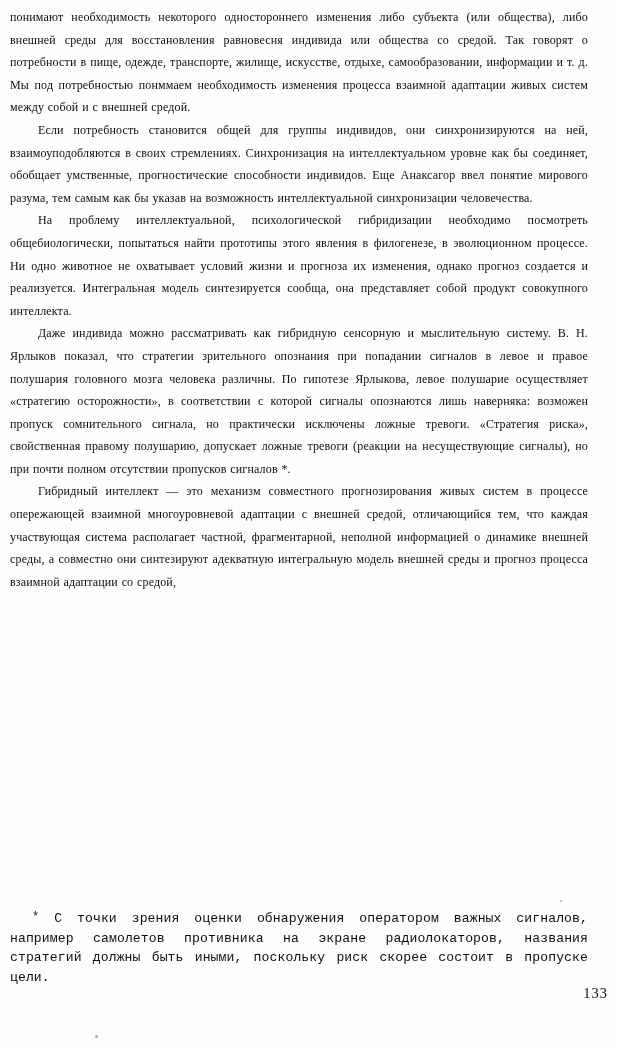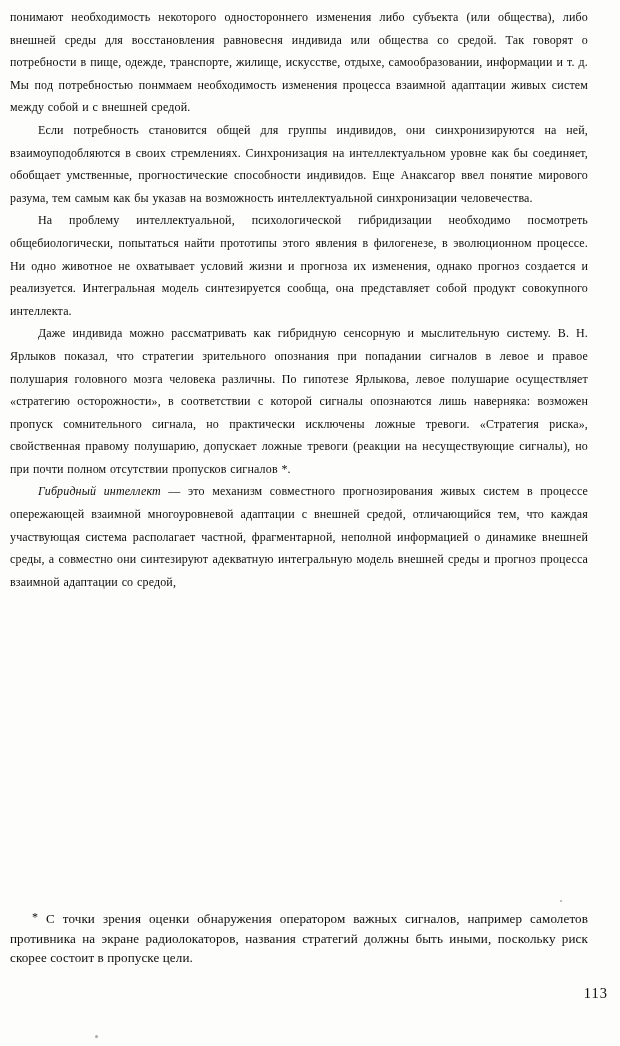--- a/index.html
+++ b/index.html
@@ -28,27 +28,27 @@
     font-size: 12px;
     line-height: 22.6px;
     letter-spacing: 0.15px;
     text-indent: 28px;
     word-spacing: 0.6px;
   }
   p.para.noindent {
     text-indent: 0;
   }
   .em {
-    font-style: italic;
   }
   .footnote-area {
     position: absolute;
     left: 10px;
     top: 908px;
     width: 578px;
+    font-family: Liberation Mono, monospace;
   }
   p.footnote {
     margin: 0;
     text-align: justify;
     font-size: 13.1px;
     line-height: 19.6px;
     letter-spacing: 0.1px;
     text-indent: 22px;
   }
   .star {
@@ -80,17 +80,17 @@
     <p class="para">На проблему интеллектуальной, психологической гибридизации необходимо посмотреть общебиологически, попытаться найти прототипы этого явления в филогенезе, в эволюционном процессе. Ни одно животное не охватывает условий жизни и прогноза их изменения, однако прогноз создается и реализуется. Интегральная модель синтезируется сообща, она представляет собой продукт совокупного интеллекта.</p>
     <p class="para">Даже индивида можно рассматривать как гибридную сенсорную и мыслительную систему. В. Н. Ярлыков показал, что стратегии зрительного опознания при попадании сигналов в левое и правое полушария головного мозга человека различны. По гипотезе Ярлыкова, левое полушарие осуществляет «стратегию осторожности», в соответствии с которой сигналы опознаются лишь наверняка: возможен пропуск сомнительного сигнала, но практически исключены ложные тревоги. «Стратегия риска», свойственная правому полушарию, допускает ложные тревоги (реакции на несуществующие сигналы), но при почти полном отсутствии пропусков сигналов *.</p>
     <p class="para"><span class="em">Гибридный интеллект</span><span> — это механизм совместного прогнозирования живых систем в процессе опережающей взаимной многоуровневой адаптации с внешней средой, отличающийся тем, что каждая участвующая система располагает частной, фрагментарной, неполной информацией о динамике внешней среды, а совместно они синтезируют адекватную интегральную модель внешней среды и прогноз процесса взаимной адаптации со средой,</span></p>
   </div>
 
   <div class="footnote-area">
 
     <p class="footnote"><span class="star">*</span><span> С точки зрения оценки обнаружения оператором важных сигналов, например самолетов противника на экране радиолокаторов, названия стратегий должны быть иными, поскольку риск скорее состоит в пропуске цели.</span></p>
   </div>
 
-  <div class="page-number">113</div>
+  <div class="page-number">133</div>
 
   <div class="speck" style="left:95px; top:1035px; width:3px; height:3px;"></div>
   <div class="speck" style="left:560px; top:900px; width:2px; height:2px;"></div>
 </div>
 
 </body></html>

